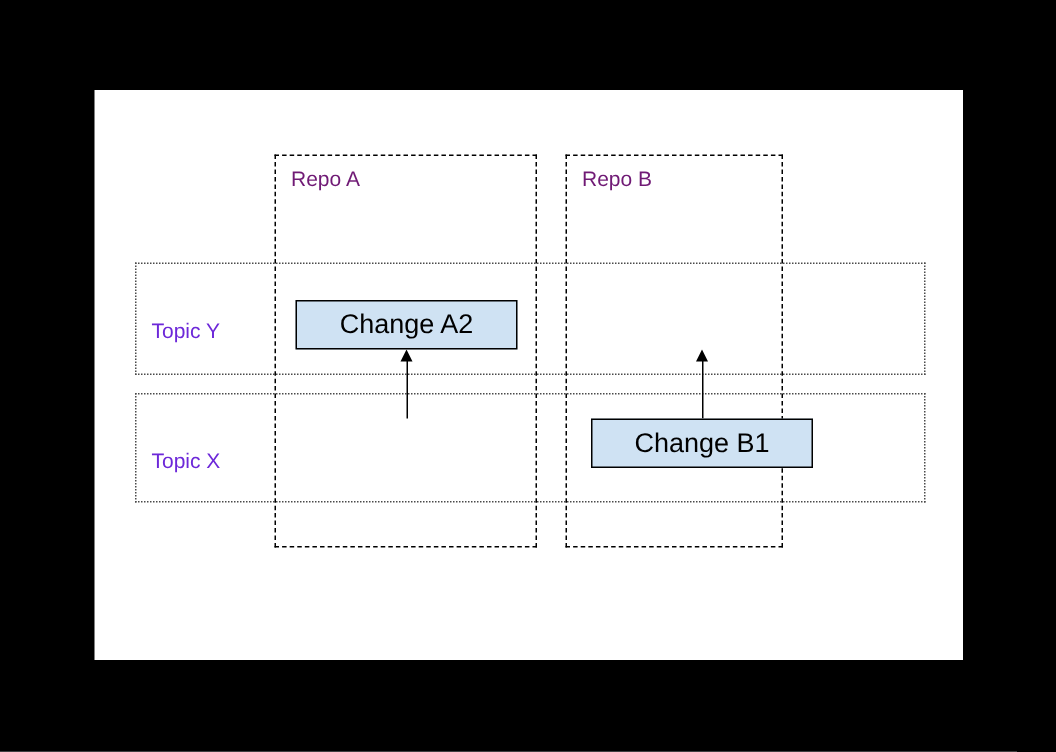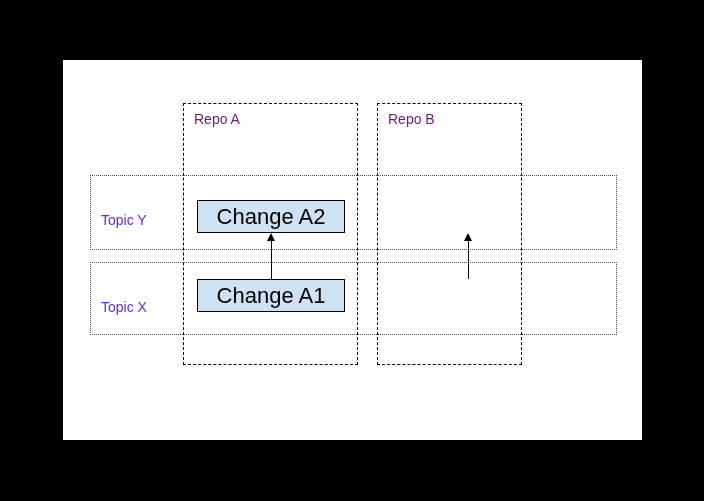--- a/index.html
+++ b/index.html
@@ -52,21 +52,21 @@
   #topic-y { left: 27px; top: 115px; width: 527px; height: 75px; }
   #topic-x { left: 27px; top: 202px; width: 527px; height: 73px; text-align: right; }
   .change-box {
     position: absolute;
     width: 148px; height: 33px;
     background: #cfe2f3;
     border: 1px solid #000000;
     display: flex;
     align-items: center;
     justify-content: center;
-    font-size: 22px;
+    font-size: 18px;
     color: #000000;
     z-index: 3;
   }
   #change-a2 { left: 134px; top: 140px; }
   #change-b2 { left: 331px; top: 140px; }
   #change-a1 { left: 134px; top: 219px; }
   #change-b1 { left: 331px; top: 219px; }
   .arrow { position: absolute; z-index: 2; }
   .arrow-line {
     position: absolute;
@@ -102,21 +102,21 @@
     </div>
 
     <div class="repo-box" id="repo-a">
       <span class="box-label">Repo A</span>
     </div>
     <div class="repo-box" id="repo-b">
       <span class="box-label">Repo B</span>
     </div>
 
     <div class="change-box" id="change-a2">Change A2</div>
-    <div class="change-box" id="change-a1">Change A1</div>
+    <div class="change-box" id="change-b1">Change B1</div>
 
     <div class="arrow" id="arrow-a">
       <div class="arrow-line"></div>
       <div class="arrow-head"></div>
     </div>
     <div class="arrow" id="arrow-b">
       <div class="arrow-line"></div>
       <div class="arrow-head"></div>
     </div>
 

